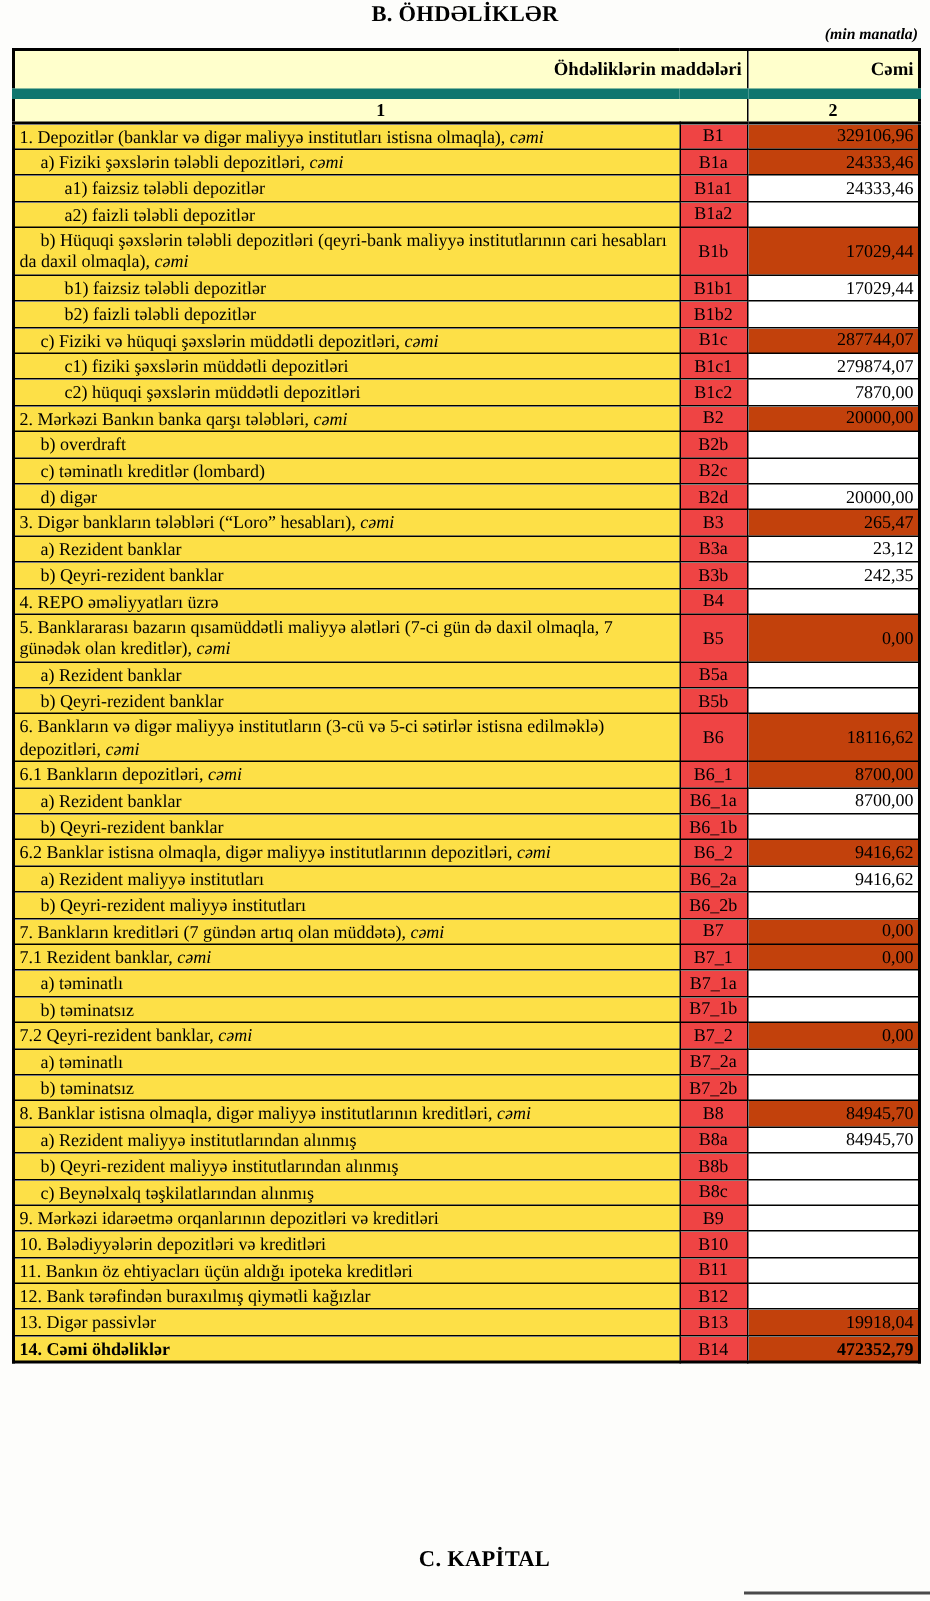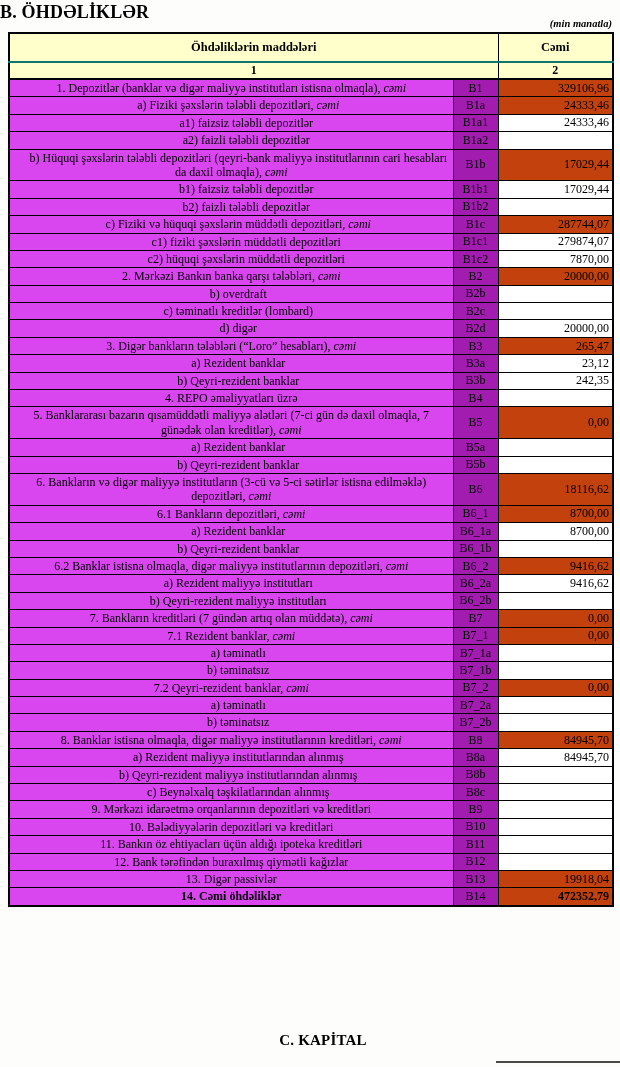--- a/index.html
+++ b/index.html
@@ -11,21 +11,21 @@
   }
   .page {
     position: relative;
     width: 620px;
     height: 1067px;
     background: #fdfdfb;
     overflow: hidden;
   }
   .title-b {
     position: absolute; top: 2px; left: 0; width: 100%;
-    font-weight: bold; font-size: 18px;
+    text-align: center; font-weight: bold; font-size: 15px;
     letter-spacing: 0.2px;
   }
   .unit-note {
     position: absolute; top: 18px; right: 8px;
     font-style: italic; font-weight: bold; font-size: 10.5px;
   }
   table.liab {
     position: absolute; top: 32px; left: 8px; width: 604px;
     border-collapse: collapse; table-layout: fixed;
     border: 2px solid #000;
@@ -34,29 +34,29 @@
   col.c-code { width: 45px; }
   col.c-val  { width: 115px; }
   th, td {
     border: 1px solid #000;
     padding: 0 3px;
     font-size: 12px;
     vertical-align: middle;
     overflow: hidden;
   }
   thead th { background: #FFFFCC; font-weight: bold; text-align: center; }
-  tr.head1 th { height: 29px; font-size: 12.5px; border-bottom: 2px solid #0f766e; }
+  tr.head1 th { height: 29px; font-size: 12.5px; border-bottom: 7px solid #0f766e; text-align: right; }
   tr.head2 th { height: 14px; font-size: 12px; border-bottom: 2px solid #000; }
   td.desc {
-    background: #d946ef; text-align: center;
+    background: #fde047; text-align: left;
     height: 17px; line-height: 1.2; padding: 1px 3px;
   }
   td.desc.ind1 { text-indent: 14px; }
   td.desc.ind2 { text-indent: 30px; }
-  td.code { background: #a21caf; text-align: center; }
+  td.code { background: #ef4444; text-align: center; }
   td.val  { text-align: right; }
   td.val.yellow { background: #c2410c; }
   td.val.white  { background: #ffffff; }
   .bold { font-weight: bold; margin-left: 28px; }
   .title-c {
     position: absolute; top: 1032px; left: 13px; width: 100%;
     text-align: center; font-weight: bold; font-size: 15px;
     letter-spacing: 0.2px;
   }
   .bottom-rule {

